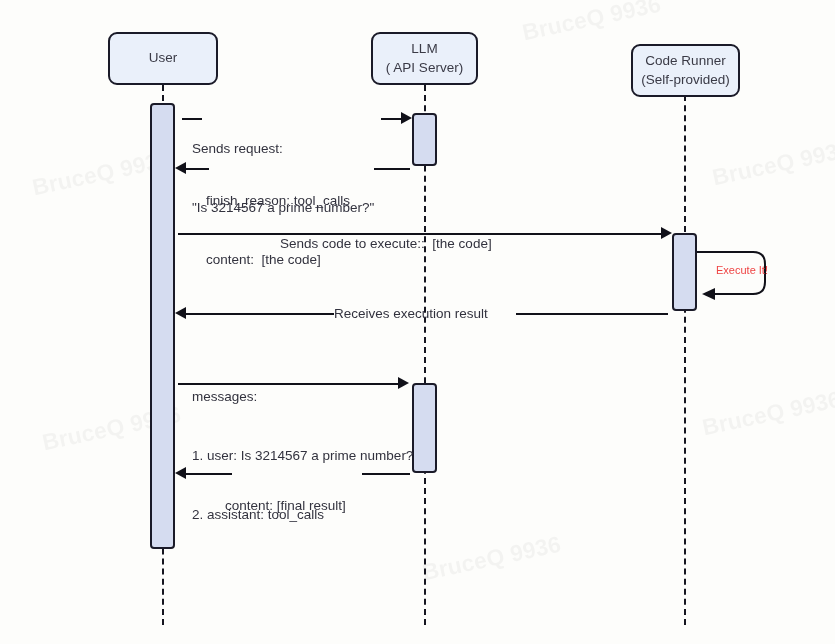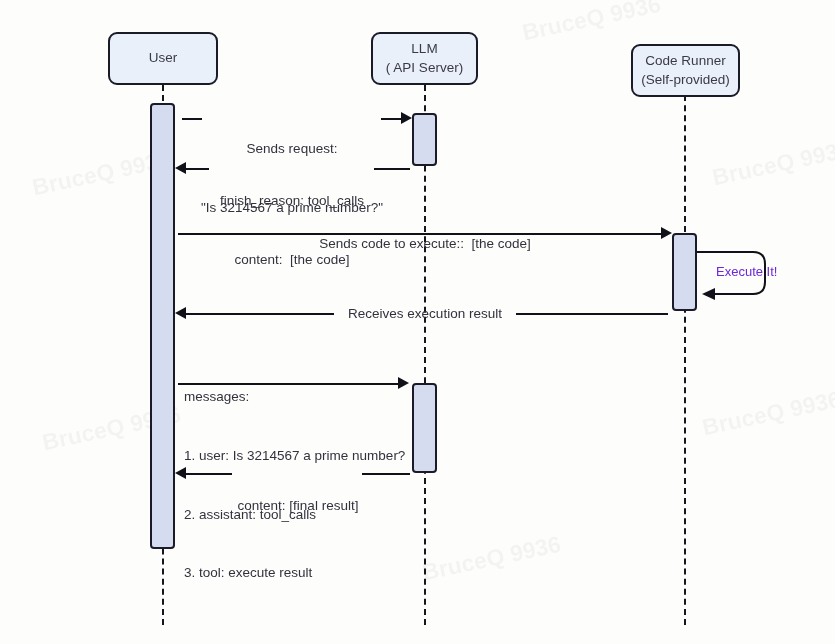--- a/index.html
+++ b/index.html
@@ -87,36 +87,35 @@
     border-bottom: 6px solid transparent;
     border-right: 11px solid #111119;
   }
 
   
   .msglabel {
     position: absolute;
     color: #32323e;
     font-size: 13.5px;
     line-height: 1.45;
-    text-align: center;
     white-space: pre;
   }
   .msglabel.left-align {
     text-align: left;
   }
 
   
   .selfloop {
     position: absolute;
   }
   .selfloop svg { display: block; }
   .selfloop-label {
     position: absolute;
-    color: #6d28d9;
-    font-size: 13px;
+    color: #ef4444;
+    font-size: 11px;
     white-space: nowrap;
   }
 </style>
 </head>
 <body>
 
 <div id="canvas">
 
   <div class="wm" style="left:30px;  top:175px;">BruceQ 9936</div>
   <div class="wm" style="left:520px; top:20px;">BruceQ 9936</div>
@@ -176,25 +175,24 @@
   </div>
   <div class="selfloop-label" style="left:716px; top:264px;">Execute It!</div>
 
   <div class="msgline" style="left:186px; top:313px; width:148px;"></div>
   <div class="msgline" style="left:516px; top:313px; width:152px;"></div>
   <div class="arrowhead left" style="left:175px; top:307px;"></div>
   <div class="msglabel" style="left:334px; top:304px; width:182px;">Receives execution result</div>
 
   <div class="msgline" style="left:178px; top:383px; width:224px;"></div>
   <div class="arrowhead right" style="left:398px; top:377px;"></div>
-  <div class="msglabel left-align" style="left:184px; top:348px; width:230px;">
+  <div class="msglabel left-align" style="left:192px; top:348px; width:230px;">
     <div>messages:</div>
     <div>1. user: Is 3214567 a prime number?</div>
     <div>2. assistant: tool_calls</div>
-    <div>3. tool: execute result</div>
   </div>
 
   <div class="msgline" style="left:186px; top:473px; width:46px;"></div>
   <div class="msgline" style="left:362px; top:473px; width:48px;"></div>
   <div class="arrowhead left" style="left:175px; top:467px;"></div>
   <div class="msglabel" style="left:225px; top:457px; width:146px;">
     <div>content: [final result]</div>
   </div>
 
 </div>

